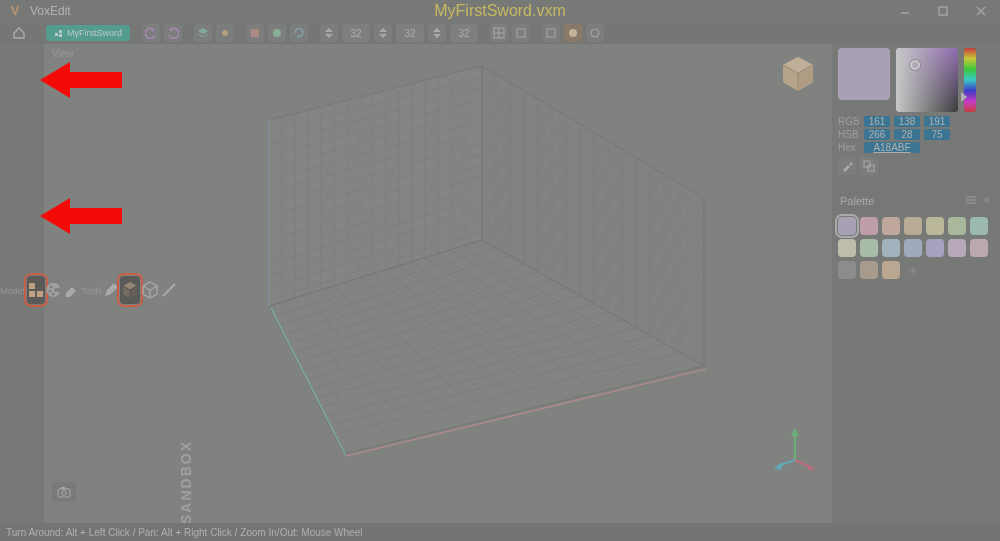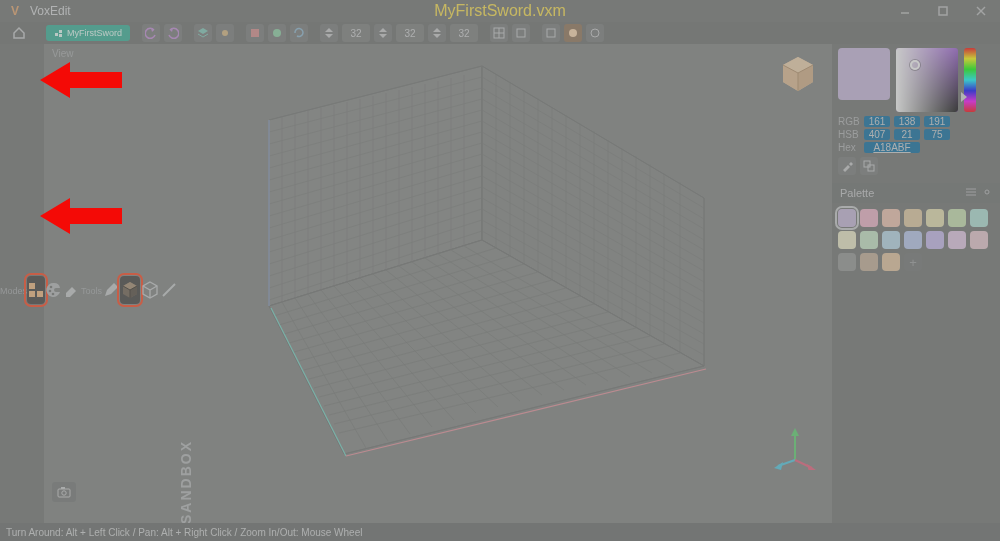--- a/index.html
+++ b/index.html
@@ -745,22 +745,22 @@
 
   <div class="readouts">
     <div class="row">
       <span style="width:22px;">RGB</span>
       <span class="cell">161</span>
       <span class="cell">138</span>
       <span class="cell">191</span>
     </div>
     <div class="row">
       <span style="width:22px;">HSB</span>
-      <span class="cell">407</span>
-      <span class="cell">21</span>
+      <span class="cell">266</span>
+      <span class="cell">28</span>
       <span class="cell">75</span>
     </div>
     <div class="row">
       <span style="width:22px;">Hex</span>
       <span class="cell" style="min-width:48px;text-decoration:underline;">A18ABF</span>
     </div>
   </div>
 
   <div class="picker-tools">
     <div class="mini">
@@ -769,21 +769,21 @@
         </svg>
     </div>
     <div class="mini">
       <svg width="12" height="12">
           <rect x="1" y="1" width="6" height="6" fill="none" stroke="#c8c9cb"></rect>
           <rect x="5" y="5" width="6" height="6" fill="none" stroke="#c8c9cb"></rect>
         </svg>
     </div>
   </div>
 
-  <div class="panel-title" style="margin-top:4px;">
+  <div class="panel-title" style="margin-top:12px;">
     <span>Palette</span>
     <span style="display:flex;gap:6px;">
       <span>
         <svg width="10" height="10">
             <line x1="0" y1="2" x2="10" y2="2" stroke="#b5b6b8"></line>
             <line x1="0" y1="5" x2="10" y2="5" stroke="#b5b6b8"></line>
             <line x1="0" y1="8" x2="10" y2="8" stroke="#b5b6b8"></line>
           </svg>
       </span>
       <span>

